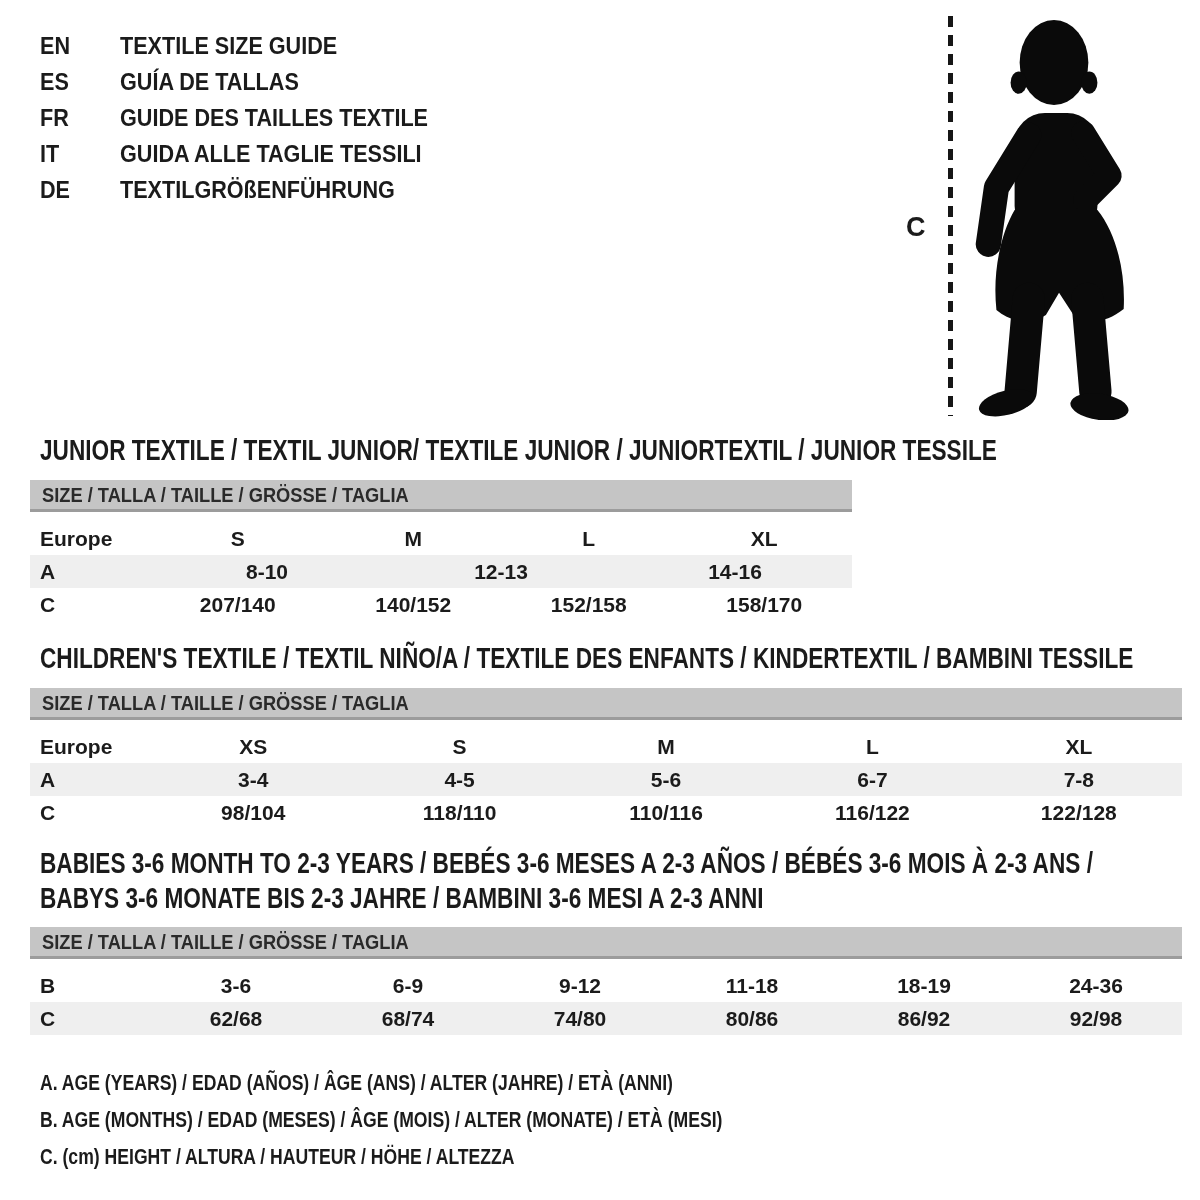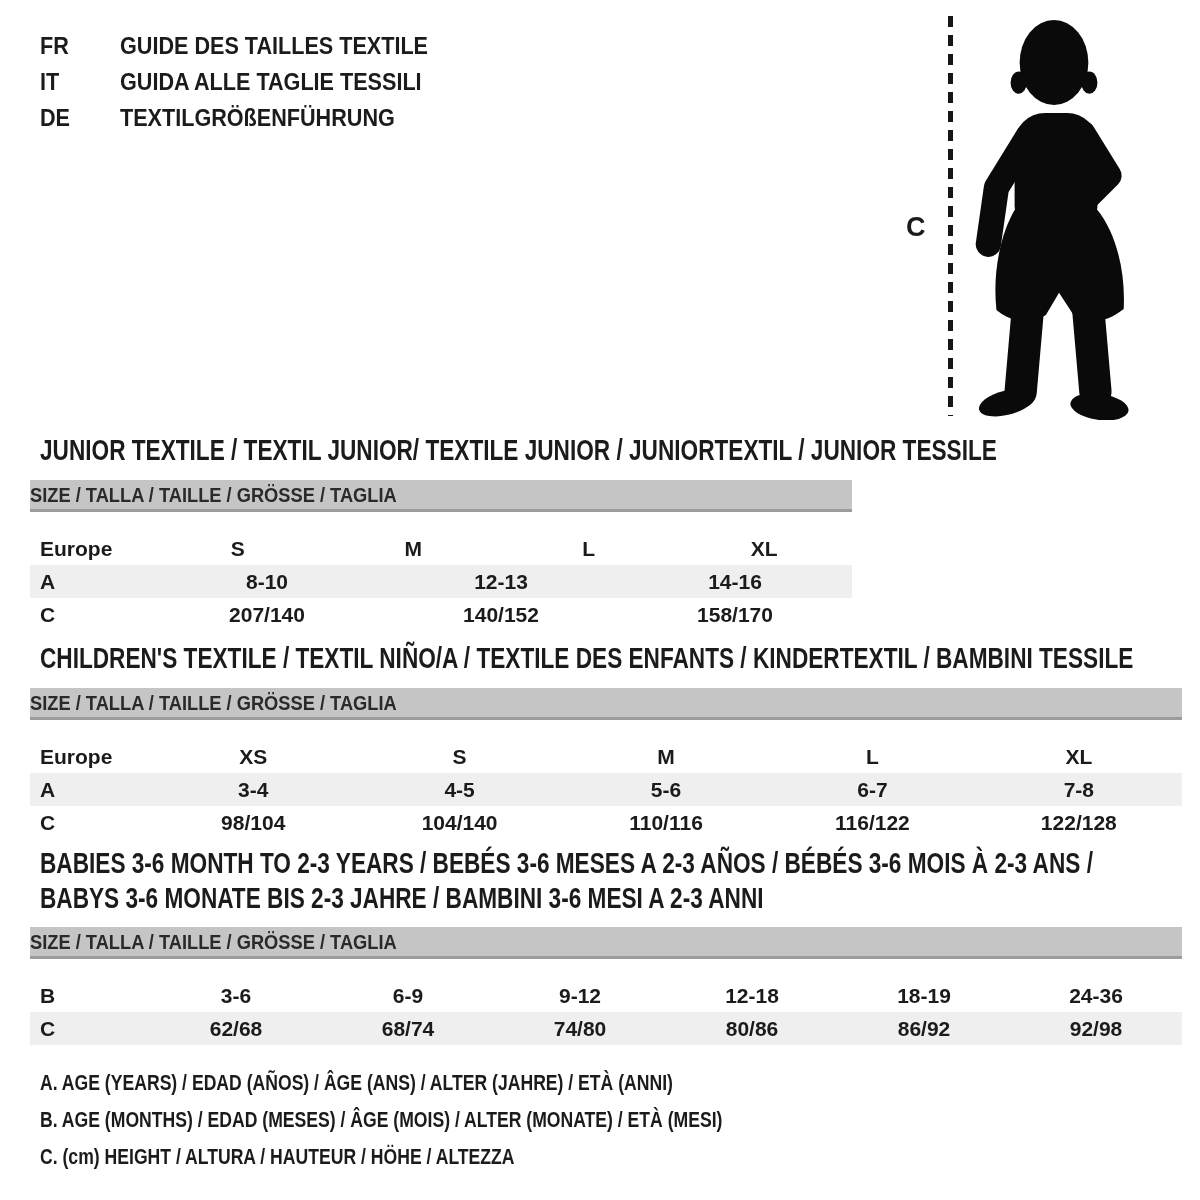--- a/index.html
+++ b/index.html
@@ -46,42 +46,50 @@
   .cond { display: inline-block; transform: scaleX(0.78); transform-origin: 0 50%; white-space: nowrap; }
   .cond-sm { display: inline-block; transform: scaleX(0.87); transform-origin: 0 50%; white-space: nowrap; }
   
   .table { position: absolute; left: 30px; }
   .t-narrow { width: 822px; }
   .t-wide { width: 1152px; }
   .size-bar {
     height: 29px; line-height: 29px;
     background: #c5c5c5;
     border-bottom: 3px solid #9c9c9c;
-    padding-left: 0;
+    padding-left: 12px;
     font-weight: 700; font-size: 21px; color: #2a2a2a;
-    margin-bottom: 20px;
+    margin-bottom: 10px;
   }
   .trow { display: flex; height: 33px; line-height: 33px; font-weight: 700; font-size: 21px; }
   .trow.alt { background: #efefef; }
   .trow .lbl { width: 120px; padding-left: 10px; box-sizing: border-box; }
   .trow .val { flex: 1 1 0; text-align: center; }
   
   .legend { position: absolute; left: 40px; top: 1064px; }
   .legend-line {
     height: 37px; line-height: 37px;
     font-weight: 700; font-size: 22px; white-space: nowrap;
   }
   .legend-line .cond { transform: scaleX(0.8); }
 </style>
 </head>
 <body>
 
 <div class="page">
 
   <div class="lang-block">
+    <div class="lang-row">
+      <span class="lang-code">EN</span>
+      <span class="lang-title">TEXTILE SIZE GUIDE</span>
+    </div>
+    <div class="lang-row">
+      <span class="lang-code">ES</span>
+      <span class="lang-title">GUÍA DE TALLAS</span>
+    </div>
     <div class="lang-row">
       <span class="lang-code">FR</span>
       <span class="lang-title">GUIDE DES TAILLES TEXTILE</span>
     </div>
     <div class="lang-row">
       <span class="lang-code">IT</span>
       <span class="lang-title">GUIDA ALLE TAGLIE TESSILI</span>
     </div>
     <div class="lang-row">
       <span class="lang-code">DE</span>
@@ -122,20 +130,21 @@
     <div class="trow alt">
       <span class="lbl">A</span>
       <span class="val">8-10</span>
       <span class="val">12-13</span>
       <span class="val">14-16</span>
     </div>
     <div class="trow">
       <span class="lbl">C</span>
       <span class="val">207/140</span>
       <span class="val">140/152</span>
+      <span class="val">152/158</span>
       <span class="val">158/170</span>
     </div>
   </div>
 
   <div class="sec-title" style="top: 642px;">
     <span class="cond">CHILDREN'S TEXTILE / TEXTIL NIÑO/A / TEXTILE DES ENFANTS / KINDERTEXTIL / BAMBINI TESSILE</span>
   </div>
   <div class="table t-wide" style="top: 688px;">
     <div class="size-bar">
       <span class="cond-sm">SIZE / TALLA / TAILLE / GRÖSSE / TAGLIA</span>
@@ -152,21 +161,21 @@
       <span class="lbl">A</span>
       <span class="val">3-4</span>
       <span class="val">4-5</span>
       <span class="val">5-6</span>
       <span class="val">6-7</span>
       <span class="val">7-8</span>
     </div>
     <div class="trow">
       <span class="lbl">C</span>
       <span class="val">98/104</span>
-      <span class="val">104/140</span>
+      <span class="val">118/110</span>
       <span class="val">110/116</span>
       <span class="val">116/122</span>
       <span class="val">122/128</span>
     </div>
   </div>
 
   <div class="sec-title" style="top: 847px;">
     <span class="cond">BABIES 3-6 MONTH TO 2-3 YEARS / BEBÉS 3-6 MESES A 2-3 AÑOS / BÉBÉS 3-6 MOIS À 2-3 ANS /</span>
   </div>
   <div class="sec-title" style="top: 882px;">
@@ -174,21 +183,21 @@
   </div>
   <div class="table t-wide" style="top: 927px;">
     <div class="size-bar">
       <span class="cond-sm">SIZE / TALLA / TAILLE / GRÖSSE / TAGLIA</span>
     </div>
     <div class="trow">
       <span class="lbl">B</span>
       <span class="val">3-6</span>
       <span class="val">6-9</span>
       <span class="val">9-12</span>
-      <span class="val">12-18</span>
+      <span class="val">11-18</span>
       <span class="val">18-19</span>
       <span class="val">24-36</span>
     </div>
     <div class="trow alt">
       <span class="lbl">C</span>
       <span class="val">62/68</span>
       <span class="val">68/74</span>
       <span class="val">74/80</span>
       <span class="val">80/86</span>
       <span class="val">86/92</span>

